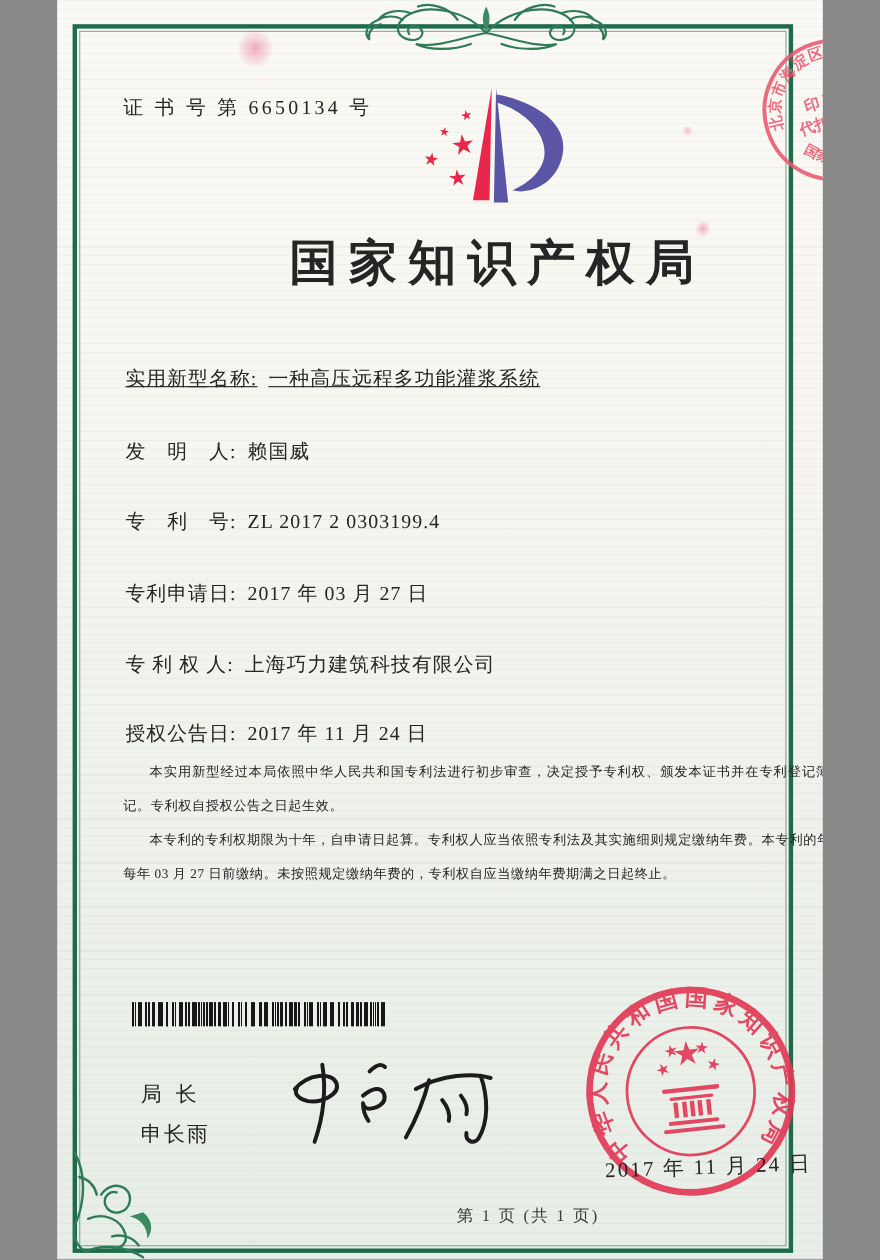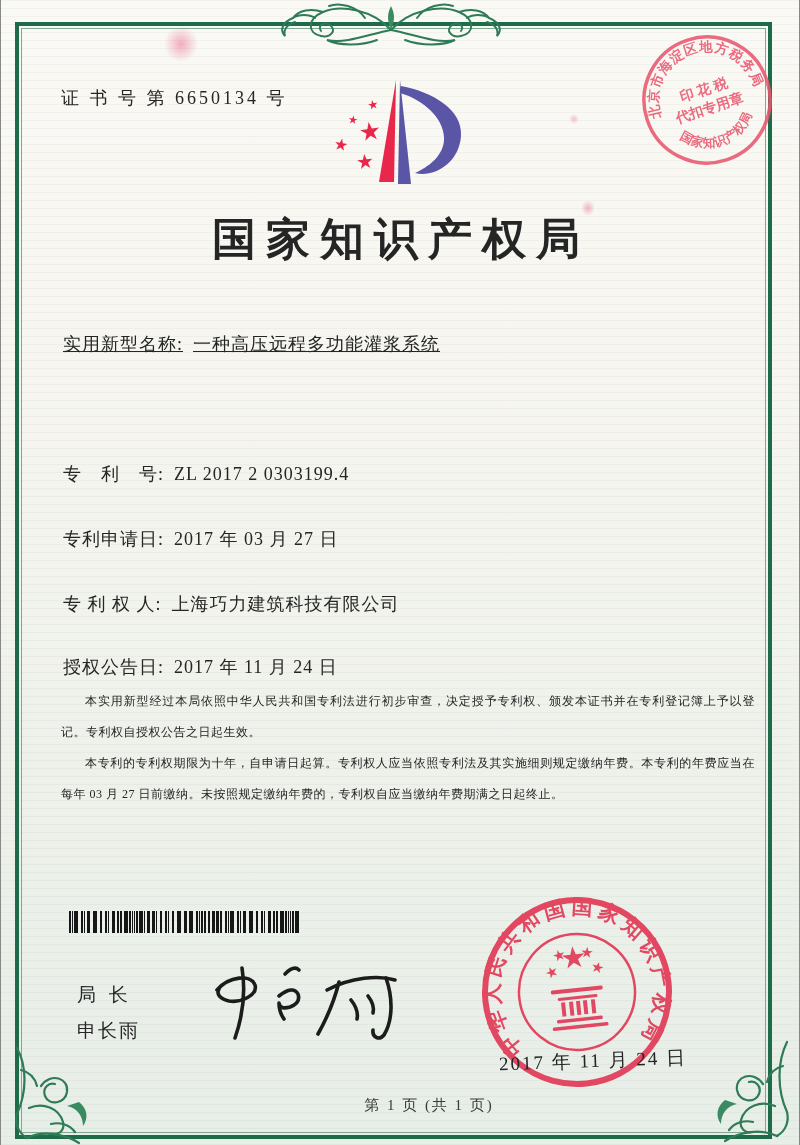--- a/index.html
+++ b/index.html
@@ -1,17 +1,17 @@
 <!DOCTYPE html>
 <html><head>
 <meta charset="utf-8">
 <style>
   html,body{margin:0;padding:0;background:#888;}
   .page{
-    position:relative;width:798px;height:1145px;margin:0 auto;overflow:hidden;
+    position:relative;width:696px;height:1145px;margin:0 auto;overflow:hidden;
     background:
       repeating-linear-gradient(180deg, rgba(110,150,125,0.07) 0 1px, rgba(0,0,0,0) 1px 8px),
       linear-gradient(180deg,#faf9f5 0%,#f6f5ef 35%,#edf1ea 70%,#e7ede7 100%);
     font-family:"Liberation Serif","DejaVu Serif",serif;
     color:#252525;
   }
   .frame{position:absolute;left:14px;top:22px;right:27px;bottom:6px;border:4px solid #1e6b4a;z-index:1;}
   .frame::after{content:"";position:absolute;left:2px;top:2px;right:2px;bottom:2px;border:1px solid #7fa892;}
   .orn{position:absolute;z-index:2;}
   .content{position:absolute;z-index:3;}
@@ -129,20 +129,23 @@
     <text font-size="12.5" fill="#e9576f" font-weight="bold">
       <textPath href="#taxBottom" startOffset="50%" text-anchor="middle" textLength="88">国家知识产权局</textPath>
     </text>
   </svg>
 
   <div class="content title">国家知识产权局</div>
 
   <div class="content field" style="top:332px;text-decoration:underline;">
     <span class="lbl">实用新型名称:</span><span>一种高压远程多功能灌浆系统</span>
   </div>
+  <div class="content field" style="top:398px;">
+    <span class="lbl">发　明　人:</span><span>赖国威</span>
+  </div>
   <div class="content field" style="top:462px;">
     <span class="lbl">专　利　号:</span><span>ZL 2017 2 0303199.4</span>
   </div>
   <div class="content field" style="top:527px;">
     <span class="lbl">专利申请日:</span><span>2017 年 03 月 27 日</span>
   </div>
   <div class="content field" style="top:592px;">
     <span class="lbl">专 利 权 人:</span><span>上海巧力建筑科技有限公司</span>
   </div>
   <div class="content field" style="top:655px;">

